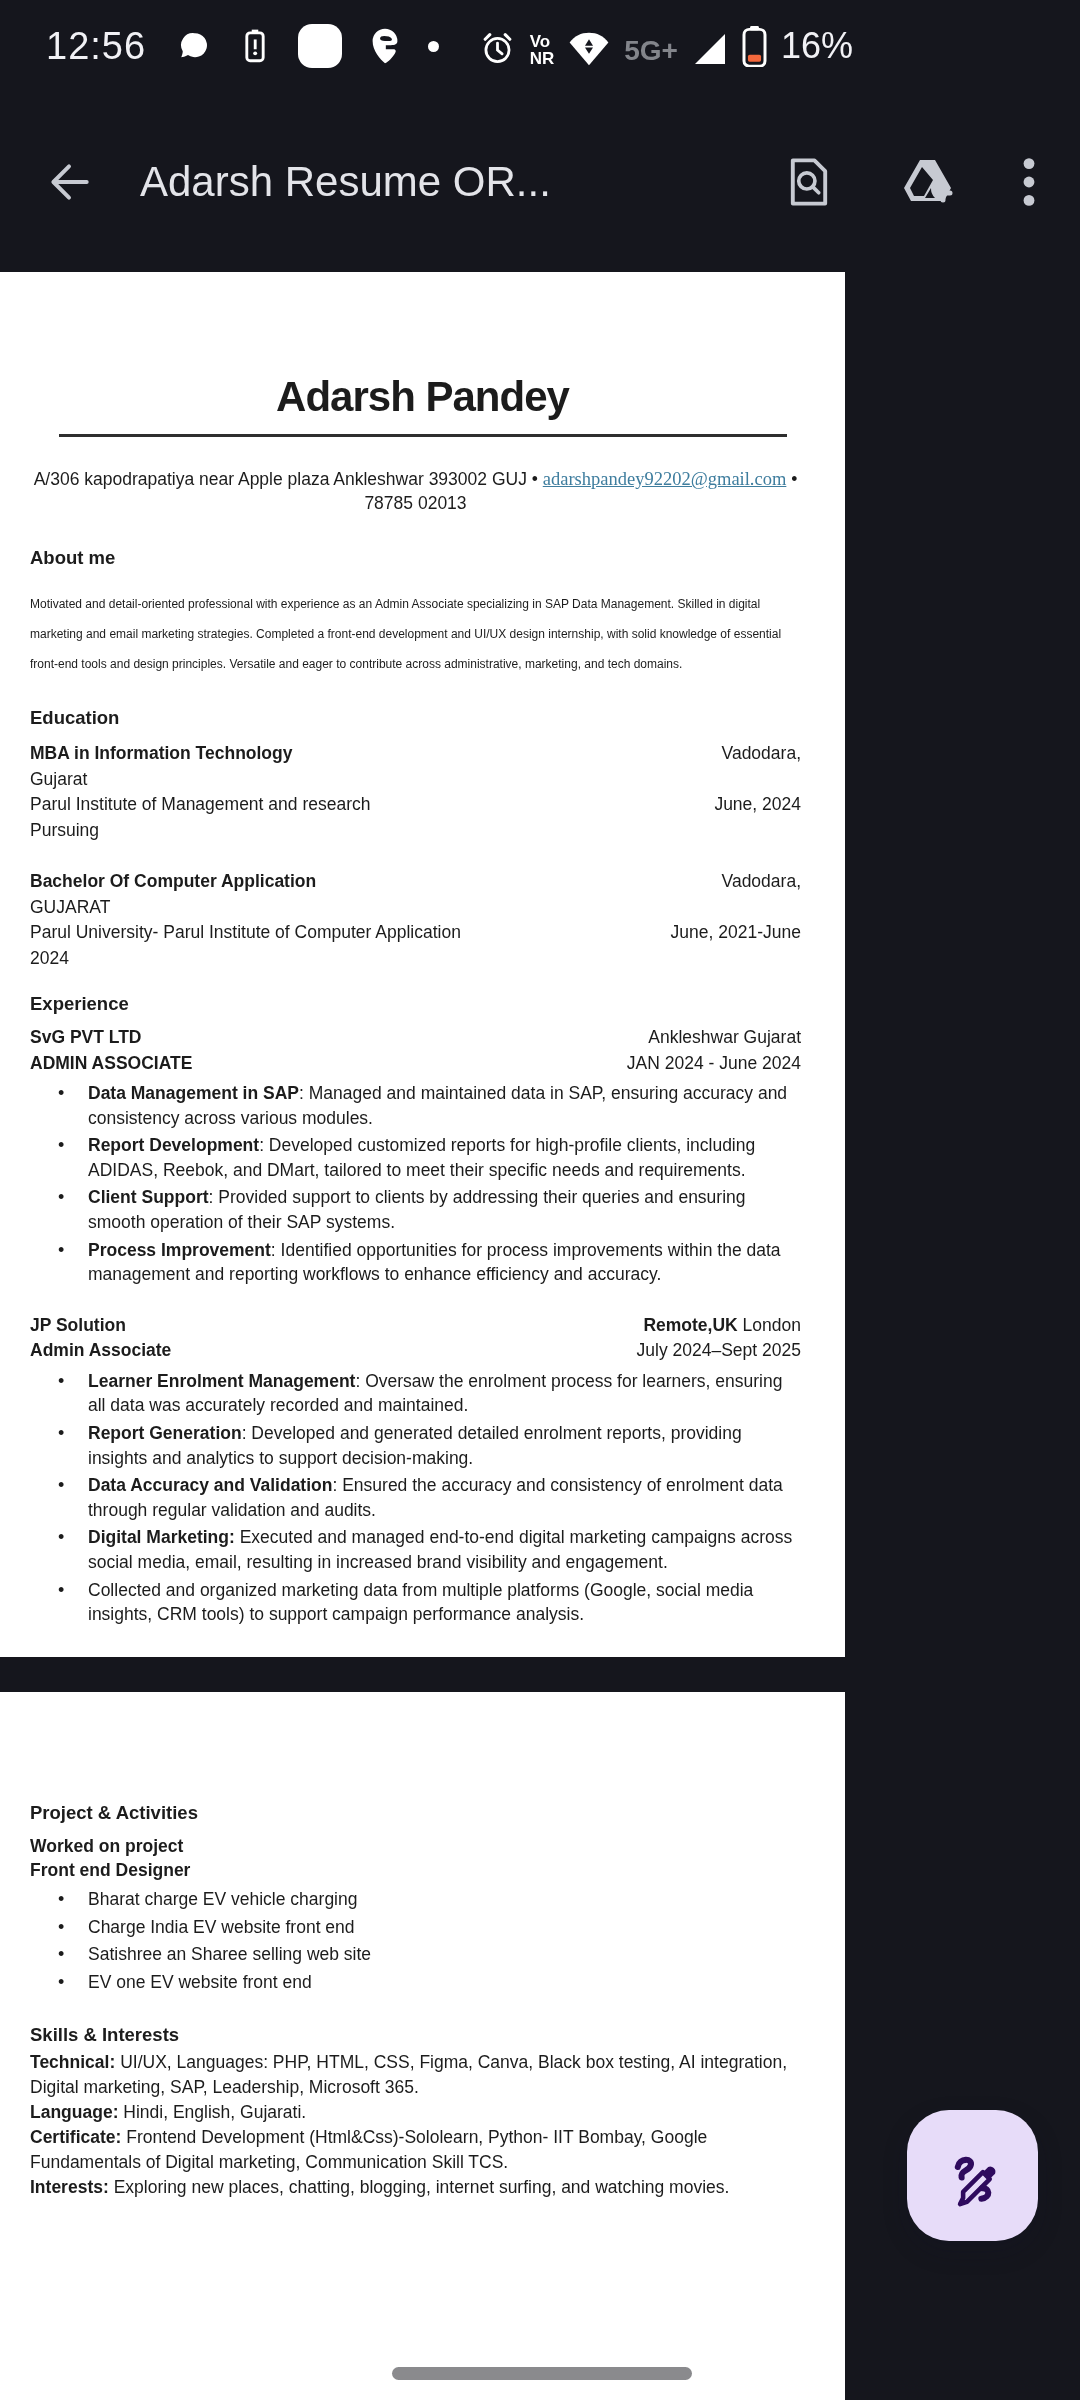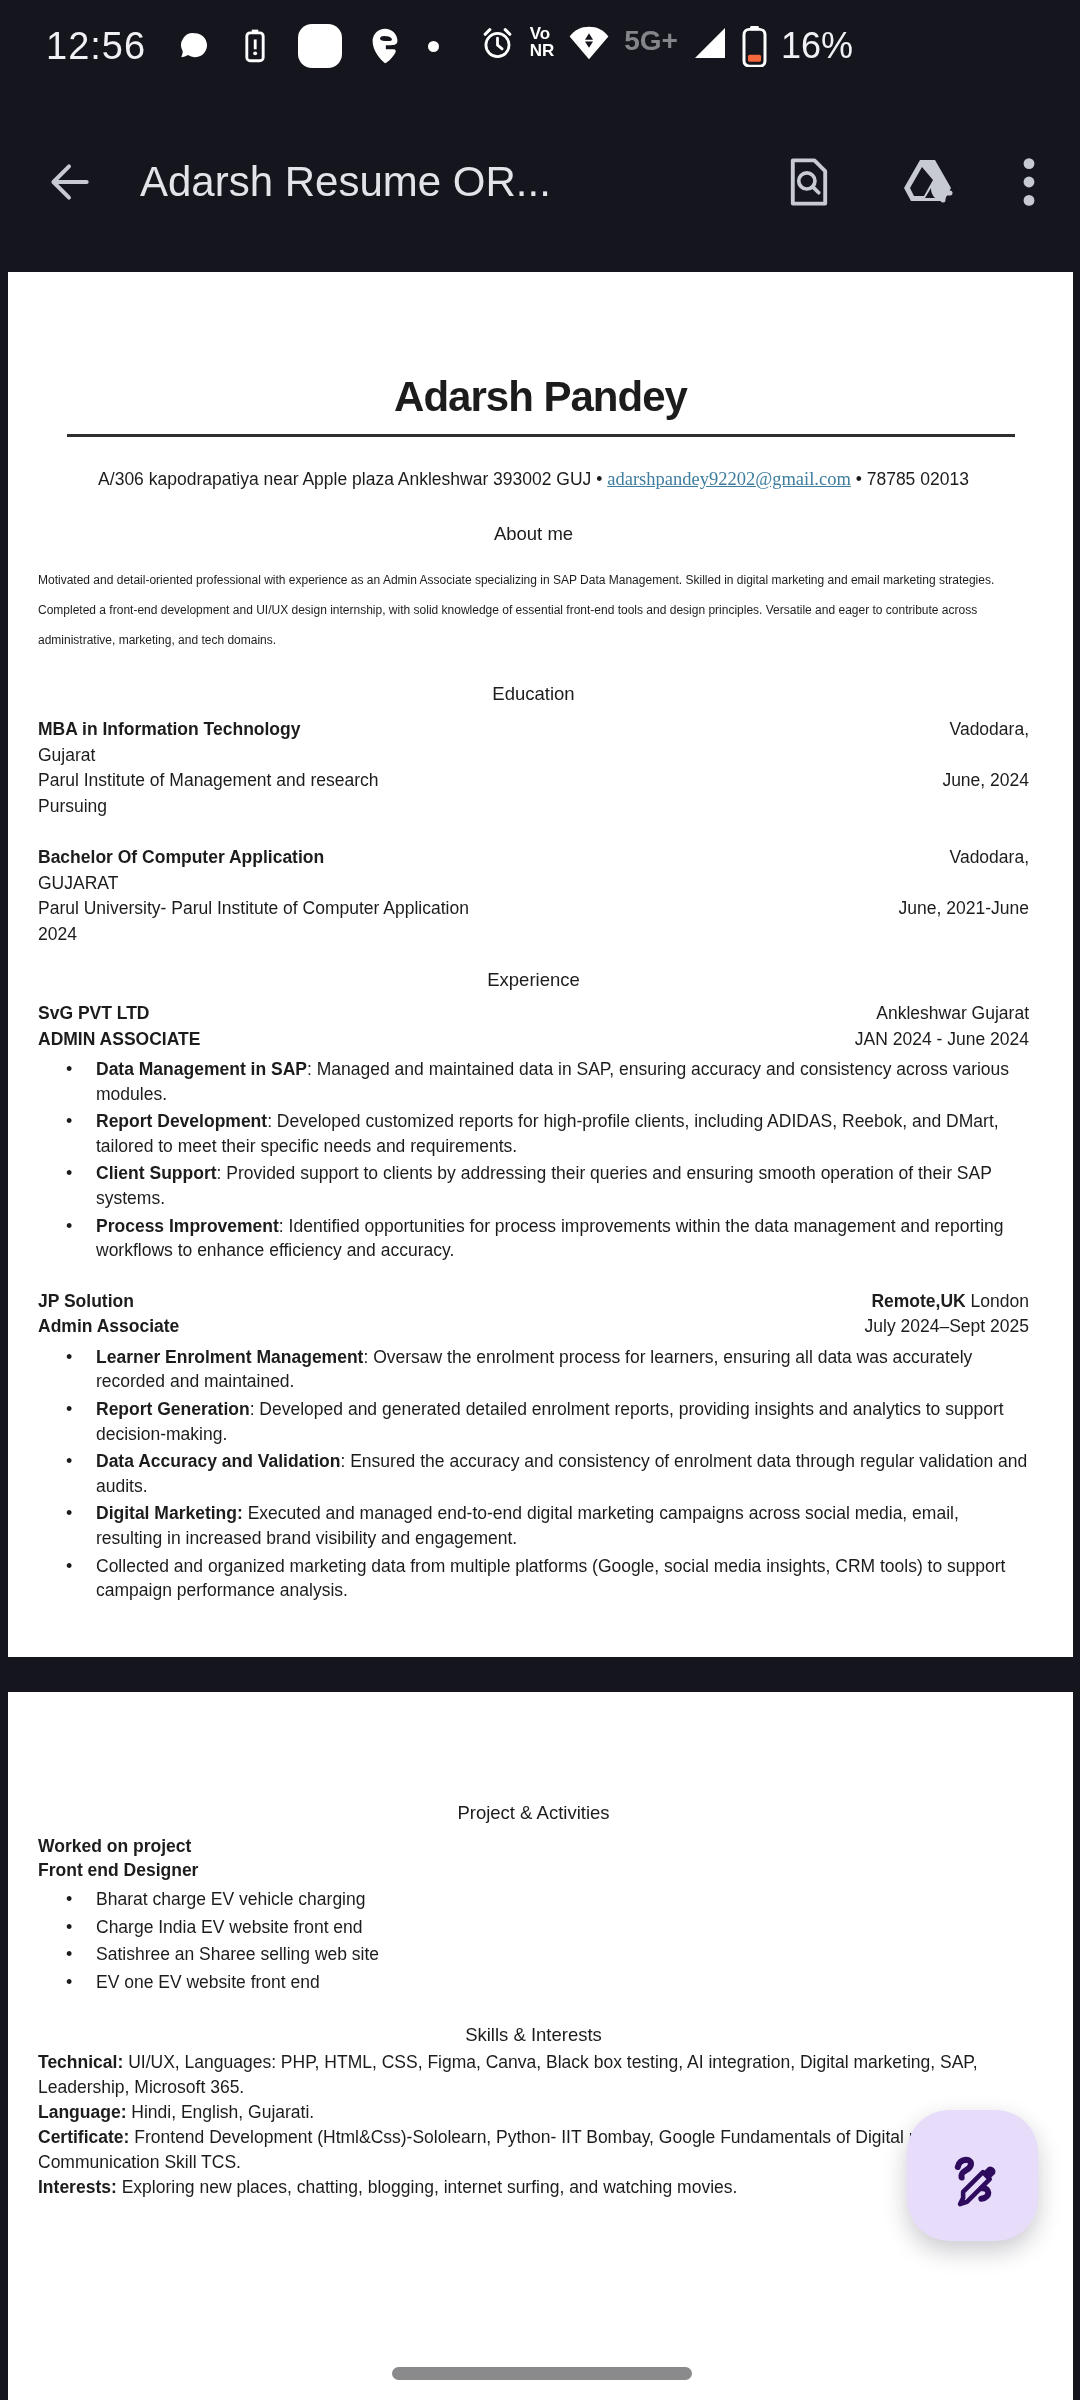--- a/index.html
+++ b/index.html
@@ -10,41 +10,41 @@
   *{box-sizing:border-box;margin:0;padding:0}
   html,body{width:1080px;height:2400px}
   body{
     position:relative;background:var(--bg-dark);overflow:hidden;
     font-family:"Liberation Sans",sans-serif;color:var(--doc-text);
   }
   
   .status-bar{position:absolute;top:0;left:0;width:901px;height:92px;display:flex;align-items:center;padding:0 48px 0 46px;color:#F1F1F5}
   .sb-time{font-size:38px;letter-spacing:1px}
   .sb-notifs{display:flex;align-items:center;gap:26px;margin-left:30px}
-  .sb-right{margin-left:auto;display:flex;align-items:flex-start;gap:14px}
+  .sb-right{margin-left:auto;display:flex;align-items:flex-end;gap:14px}
   .sb-net{font-size:28px;font-weight:bold;color:var(--muted)}
   .sb-batt-text{font-size:36px}
   .squircle{width:44px;height:44px;border-radius:14px;background:#fff}
   .dot{width:11px;height:11px;border-radius:50%;background:#fff}
   .vonr{display:flex;flex-direction:column;line-height:17px;font-size:17px;font-weight:bold;color:#fff}
   
   .app-bar{position:absolute;top:92px;left:0;width:1080px;height:180px;display:flex;align-items:center;padding:0 30px 0 44px}
   .ab-title{font-size:42px;color:var(--appbar-fg);margin-left:46px;white-space:nowrap}
   .ab-actions{margin-left:auto;display:flex;align-items:center;gap:66px;padding-right:14px}
   .icon-btn{background:none;border:none;padding:0;cursor:pointer;display:flex;align-items:center;justify-content:center}
   
-  .page{position:absolute;left:8px;width:1065px;background:var(--page-bg)}
+  .page{position:absolute;left:0;width:845px;background:var(--page-bg)}
   .page-1{top:272px;height:1385px}
   .page-2{top:1692px;height:708px}
   .inner{padding:0 44px 0 30px}
   .doc-name{margin-top:100px;font-size:42px;line-height:50px;font-weight:bold;text-align:center;letter-spacing:-1px}
   .name-rule{border:none;border-top:3px solid #2E2E2E;margin:12px 58px 0 59px}
   .contact{margin-top:30px;font-size:17.5px;line-height:24px;text-align:center}
   .email-link{font-family:"Liberation Serif",serif;color:var(--link);text-decoration:underline;font-size:18.5px}
-  .h{font-weight:normal;font-size:18.5px;line-height:26px;text-align:center}
+  .h{font-weight:bold;font-size:18.5px;line-height:26px;text-align:left}
   .about-h{margin-top:30px}
   .para{margin-top:18px;font-size:12px;line-height:30px}
   .edu-h{margin-top:26px}
   .edu-entry{margin-top:10px}
   .edu-entry + .edu-entry{margin-top:26px}
   .row{display:flex;justify-content:space-between;font-size:17.5px;line-height:25.5px}
   .row .right{text-align:right;white-space:pre}
   .bold{font-weight:bold}
   .exp-h{margin-top:20px}
   .job{margin-top:8px}

